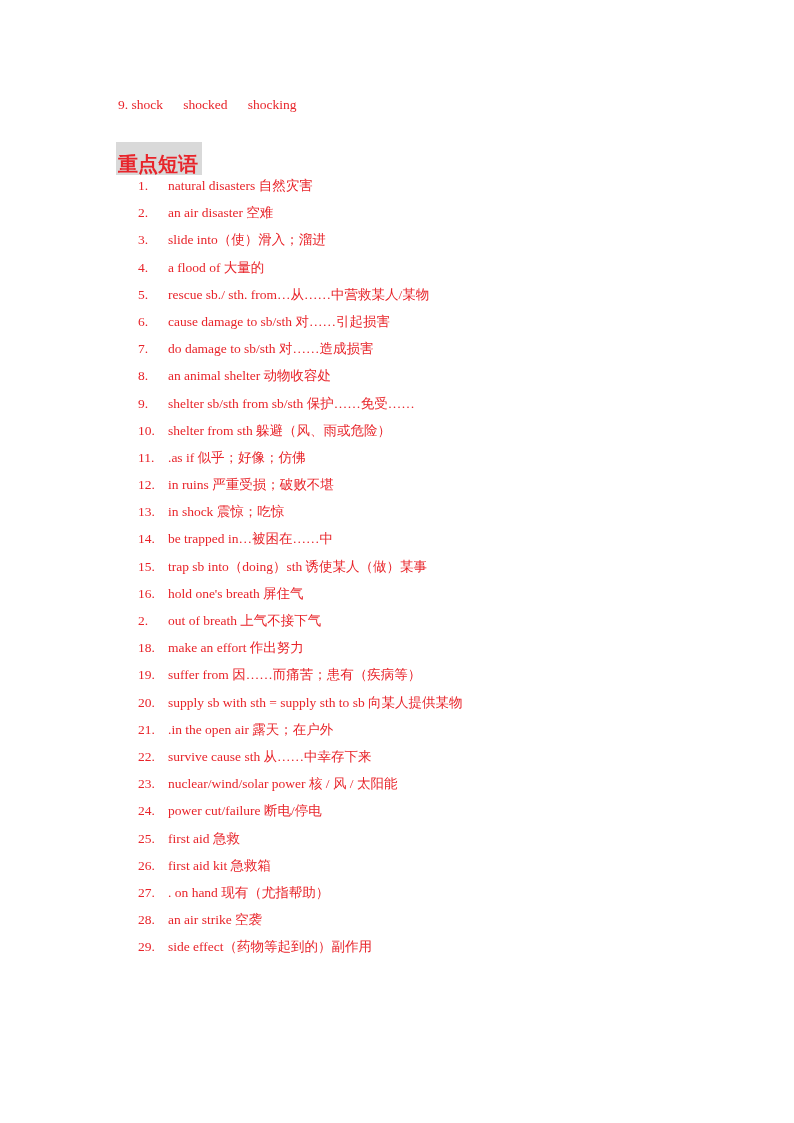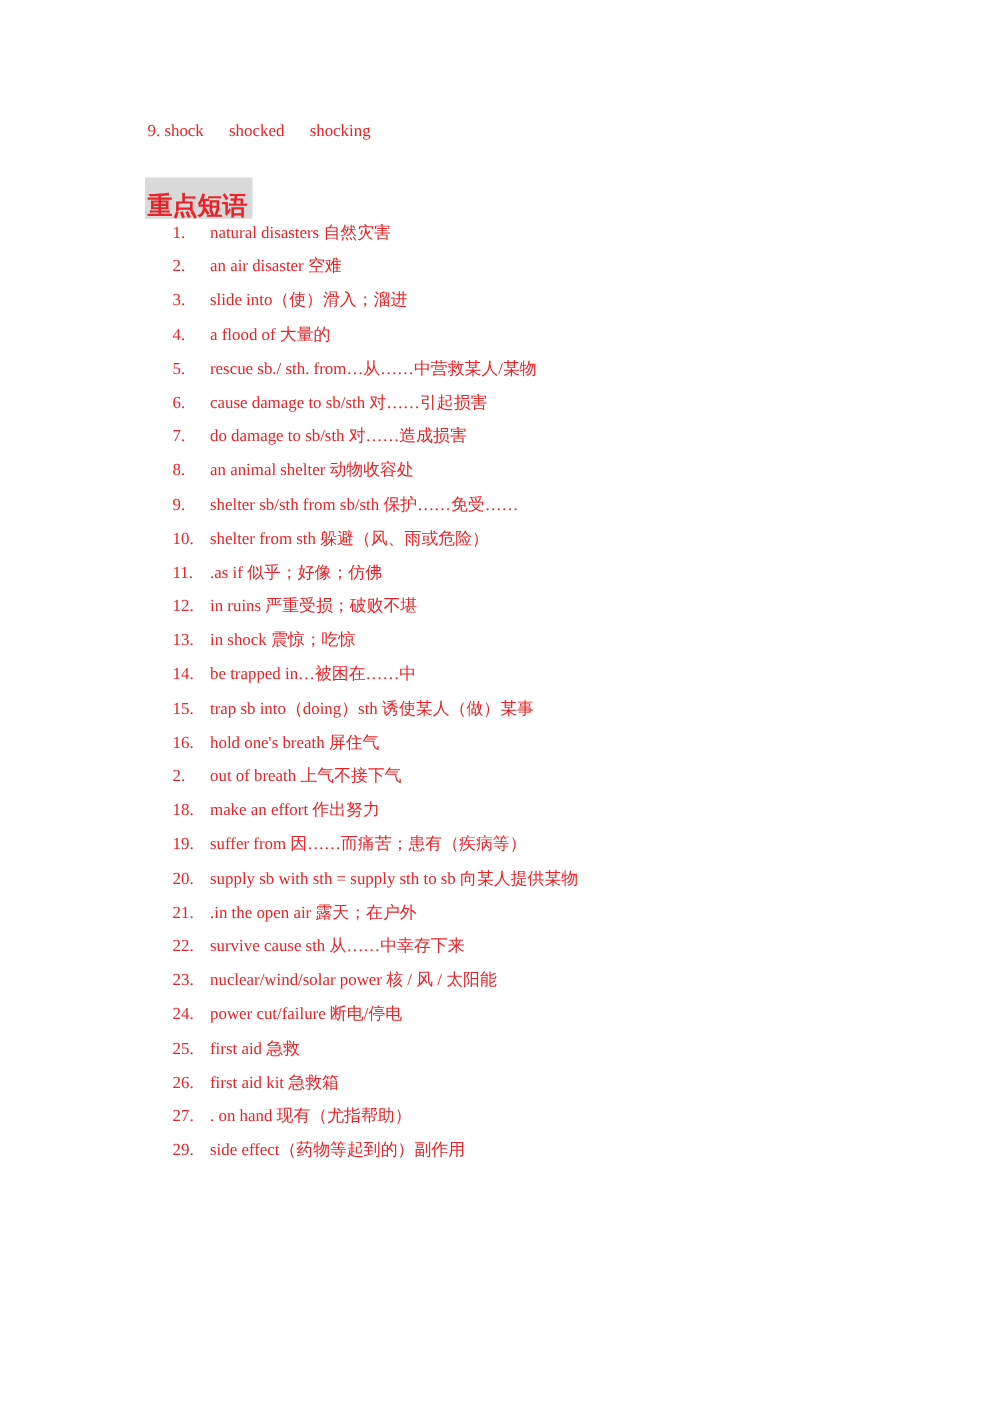--- a/index.html
+++ b/index.html
@@ -116,16 +116,17 @@
       <div class="phrase-item"><span class="phrase-num">18.</span><span class="phrase-text">make an effort  作出努力</span></div>
       <div class="phrase-item"><span class="phrase-num">19.</span><span class="phrase-text">suffer from  因……而痛苦；患有（疾病等）</span></div>
       <div class="phrase-item"><span class="phrase-num">20.</span><span class="phrase-text">supply sb with sth = supply sth to sb 向某人提供某物</span></div>
       <div class="phrase-item"><span class="phrase-num">21.</span><span class="phrase-text">.in the open air    露天；在户外</span></div>
       <div class="phrase-item"><span class="phrase-num">22.</span><span class="phrase-text">survive cause sth 从……中幸存下来</span></div>
       <div class="phrase-item"><span class="phrase-num">23.</span><span class="phrase-text">nuclear/wind/solar power  核 / 风 / 太阳能</span></div>
       <div class="phrase-item"><span class="phrase-num">24.</span><span class="phrase-text">power cut/failure 断电/停电</span></div>
       <div class="phrase-item"><span class="phrase-num">25.</span><span class="phrase-text">first aid  急救</span></div>
       <div class="phrase-item"><span class="phrase-num">26.</span><span class="phrase-text">first aid kit  急救箱</span></div>
       <div class="phrase-item"><span class="phrase-num">27.</span><span class="phrase-text">. on hand 现有（尤指帮助）</span></div>
+      <div class="phrase-item"><span class="phrase-num">28.</span><span class="phrase-text">an air strike  空袭</span></div>
       <div class="phrase-item"><span class="phrase-num">29.</span><span class="phrase-text">side effect（药物等起到的）副作用</span></div>
     </div>
 
 </div>
 
 </body></html>

